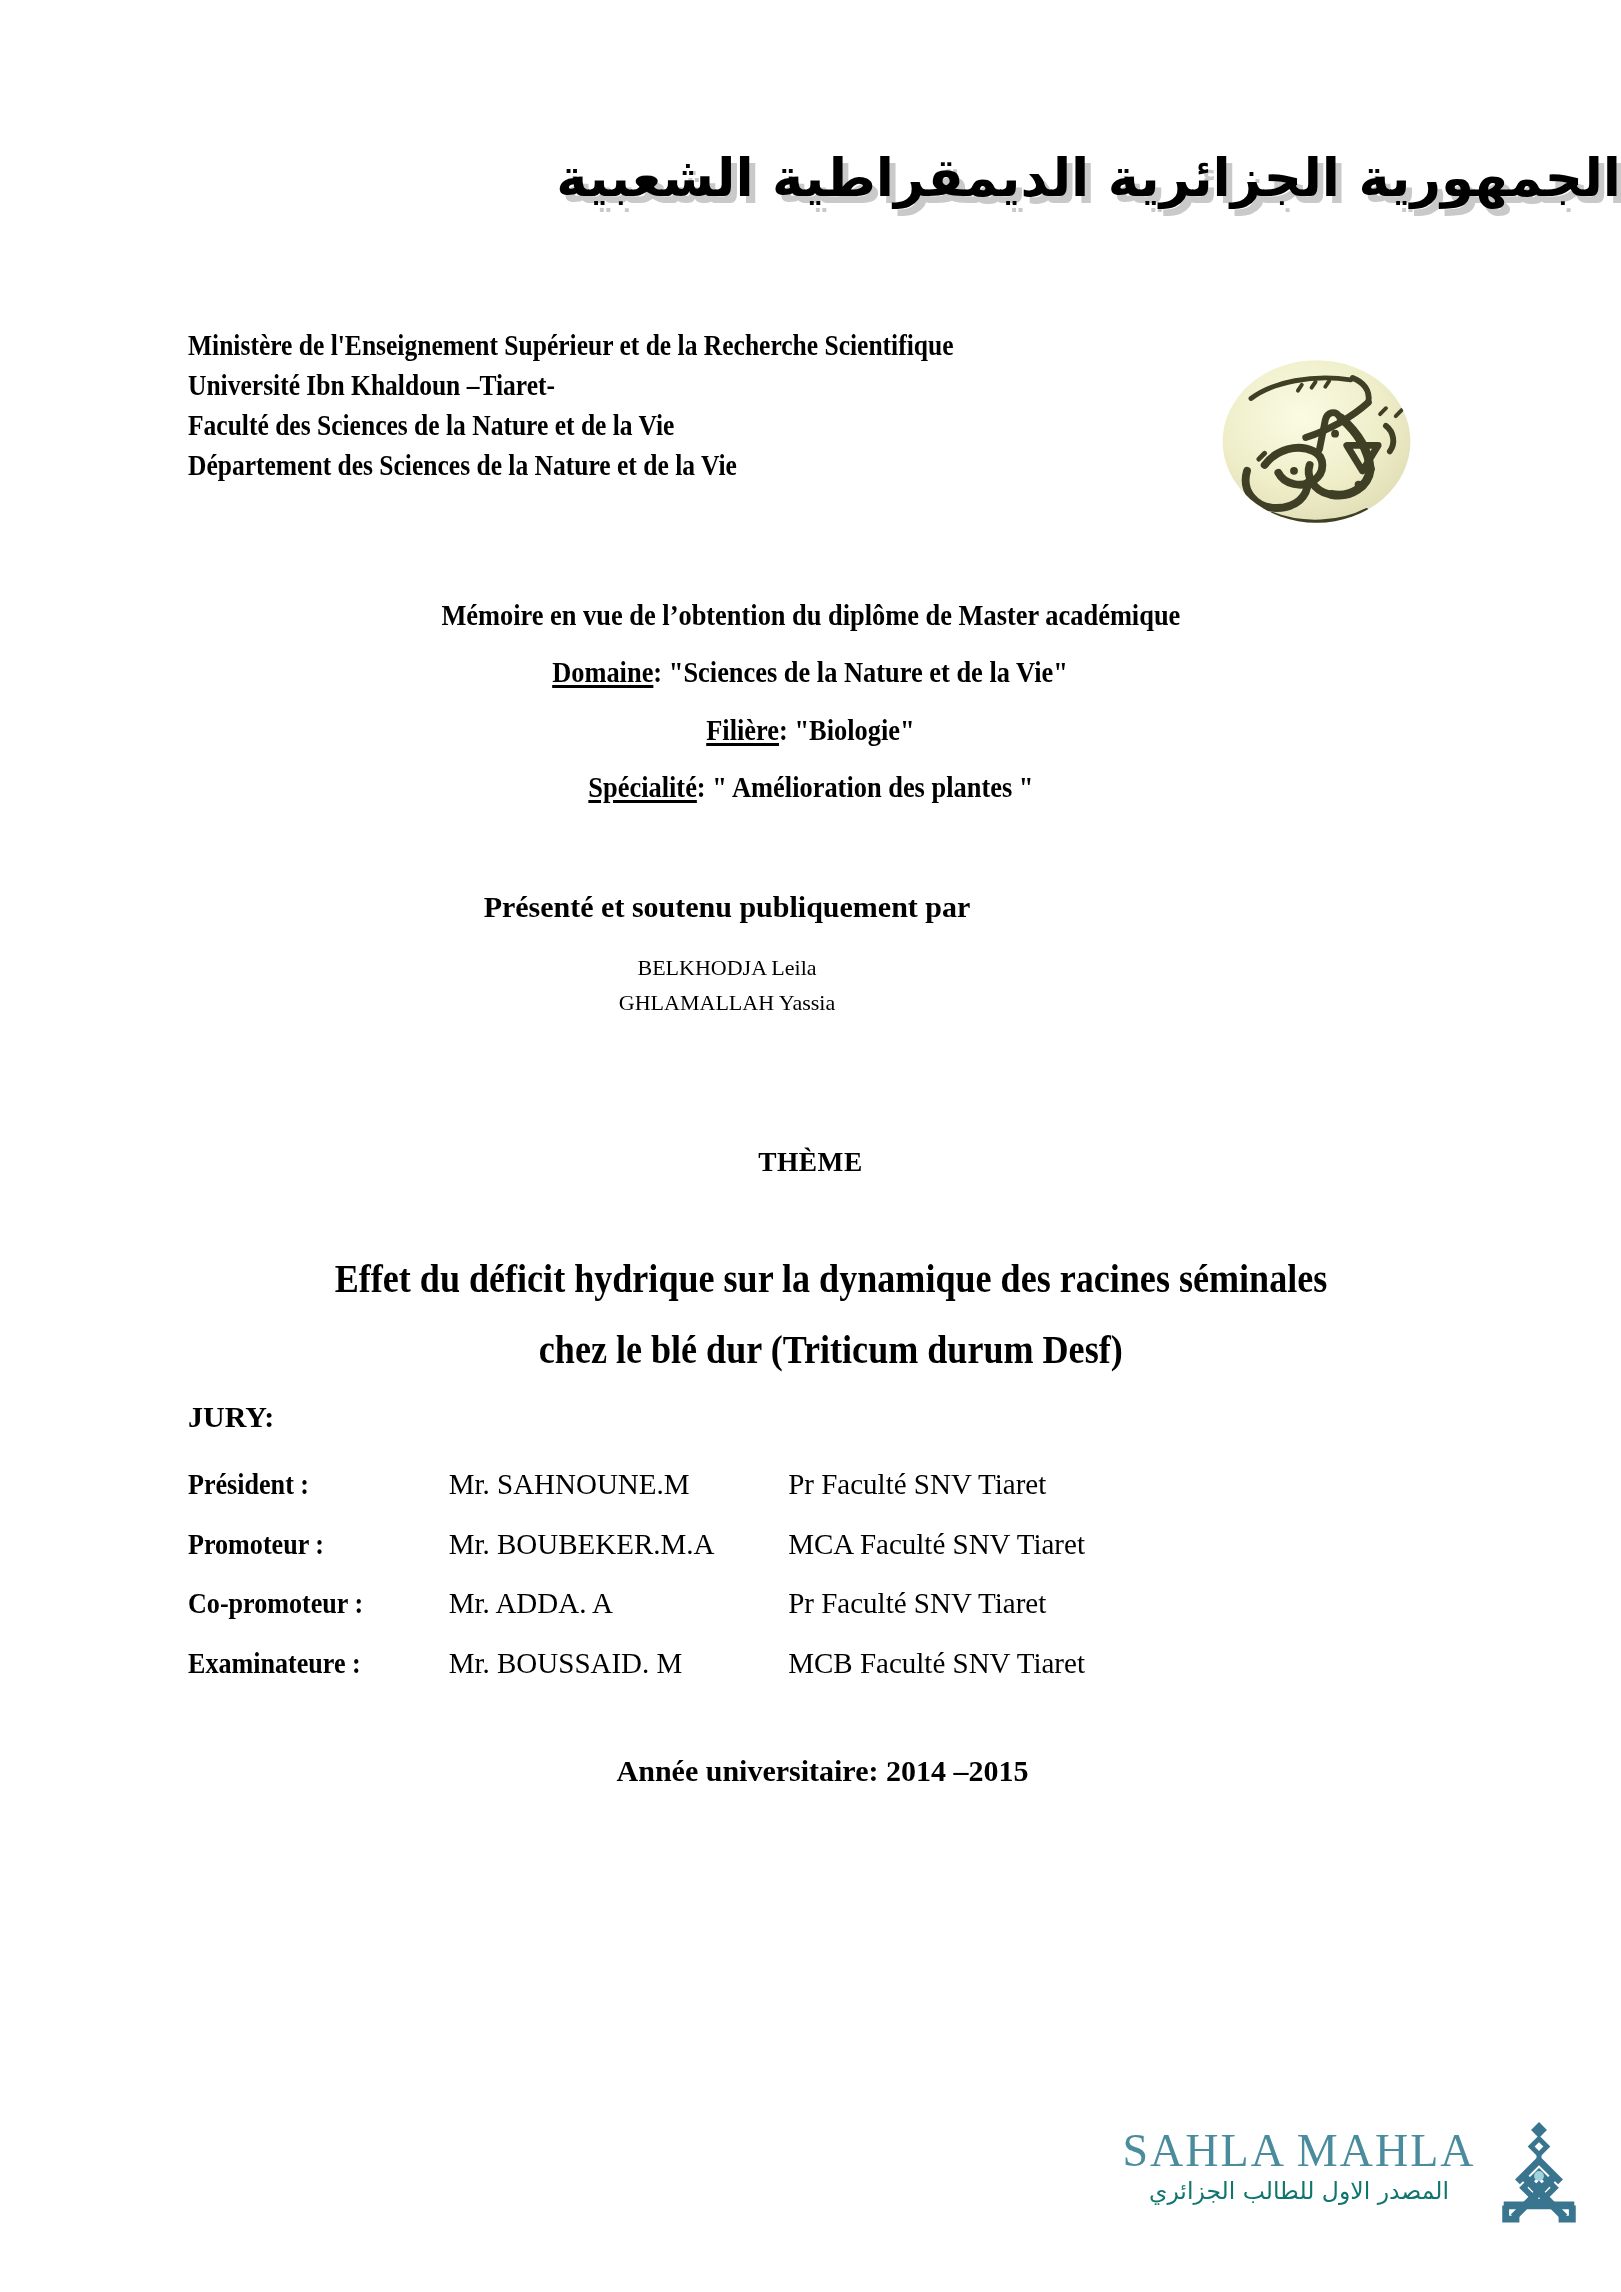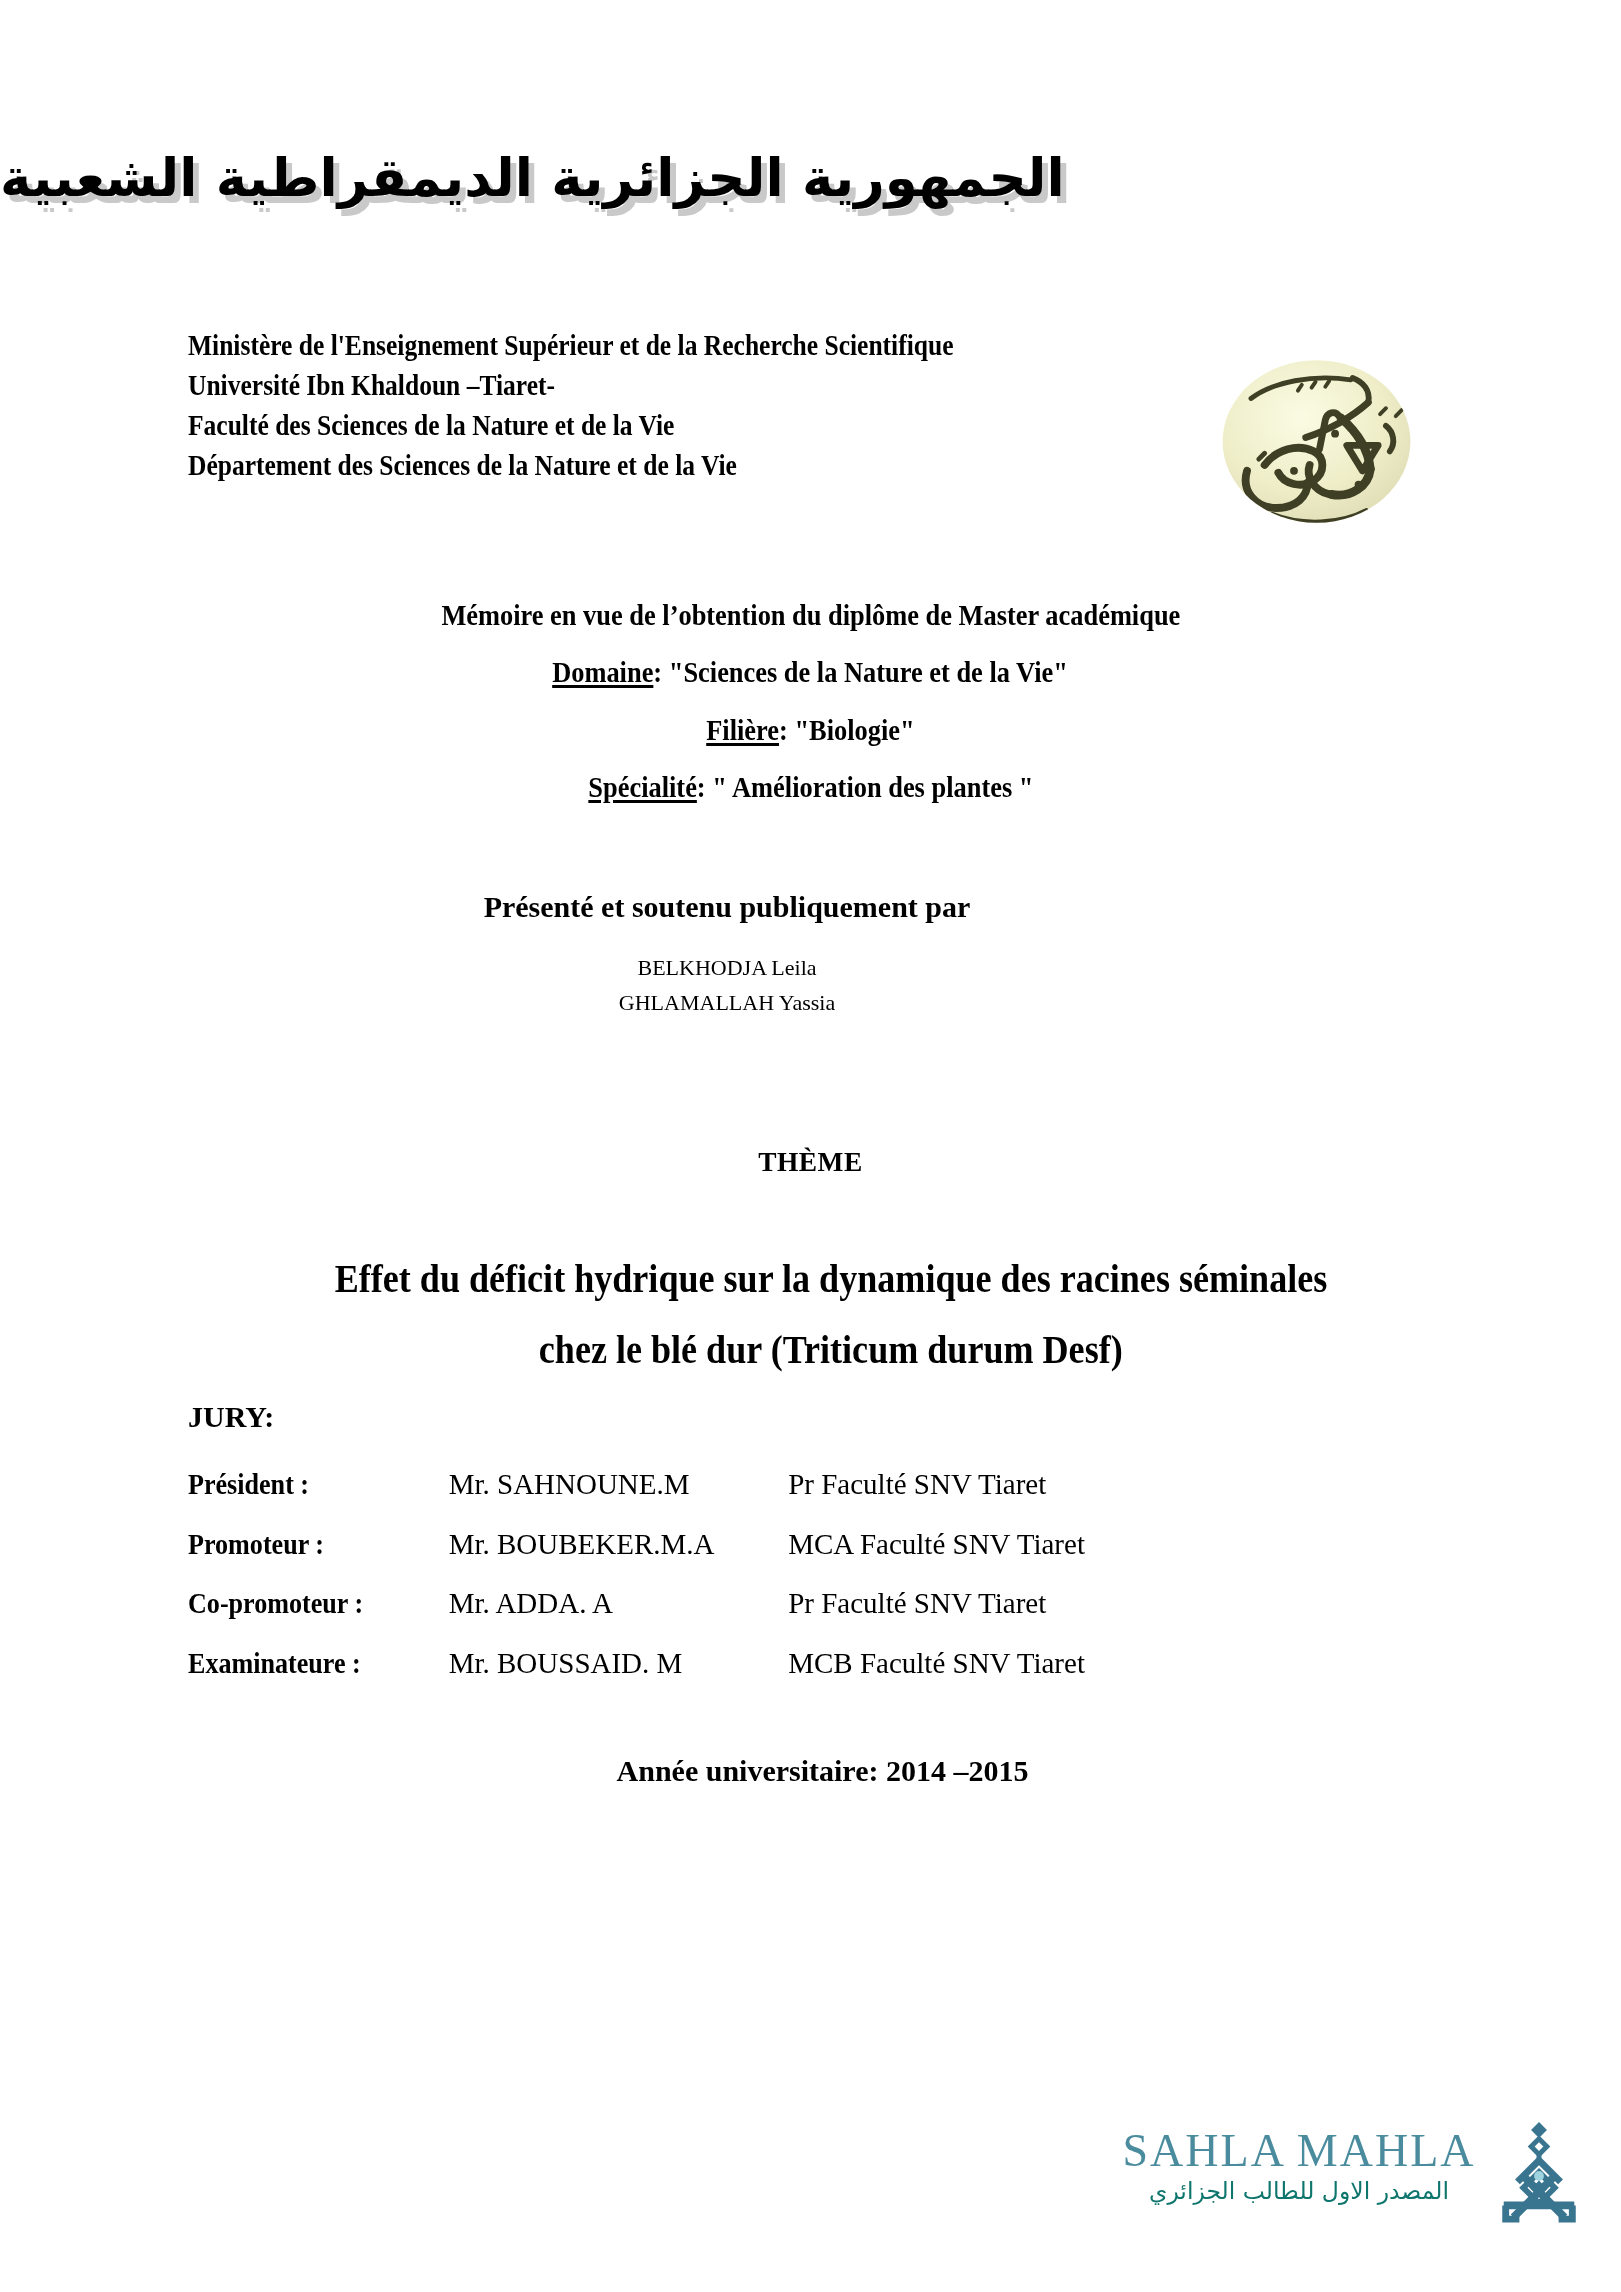--- a/index.html
+++ b/index.html
@@ -18,21 +18,21 @@
     background: #ffffff;
     overflow: hidden;
   }
 
   
   .arabic-header {
     position: absolute;
     left: 0;
     top: 147px;
     width: 1621px;
-    text-align: left;
+    text-align: right;
     font-family: "DejaVu Sans", sans-serif;
     font-size: 53px;
     font-weight: 700;
     letter-spacing: 2px;
     color: #000000;
     text-shadow: 5.9px 6.9px 0 #c9c9c9;
     direction: rtl;
     white-space: nowrap;
   }
 

